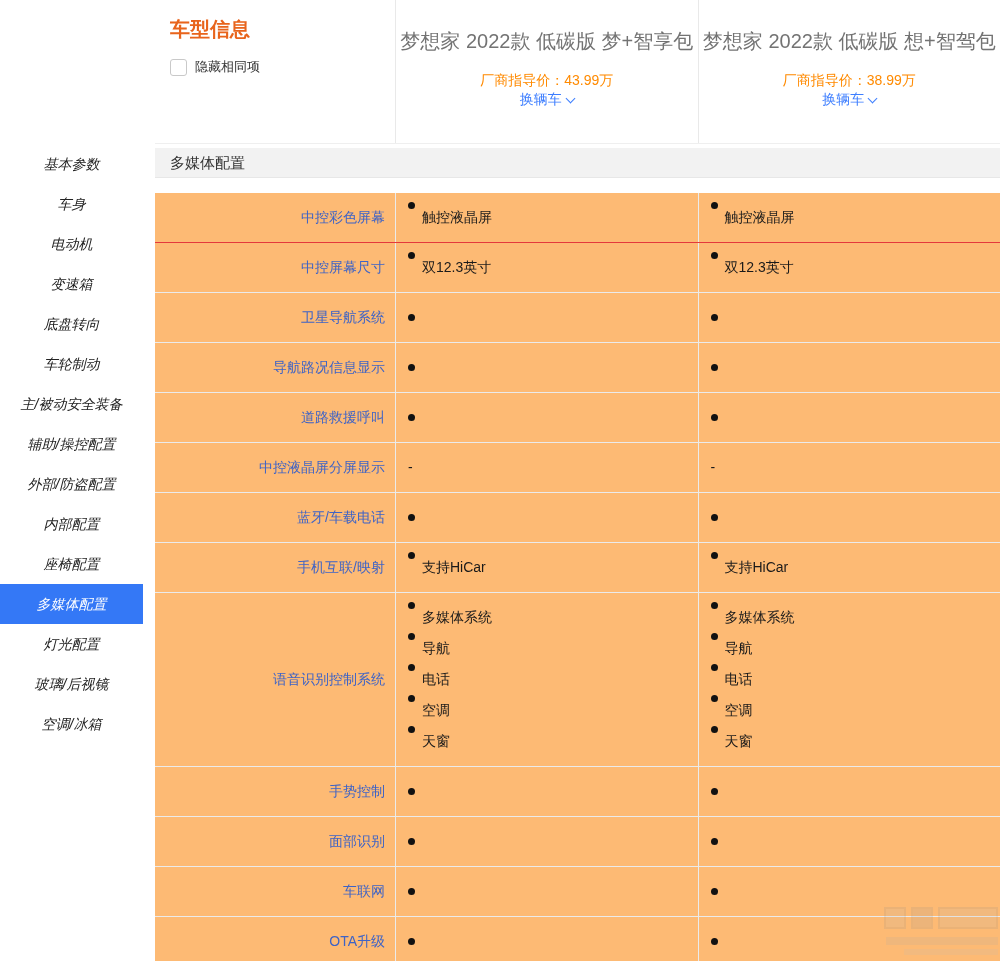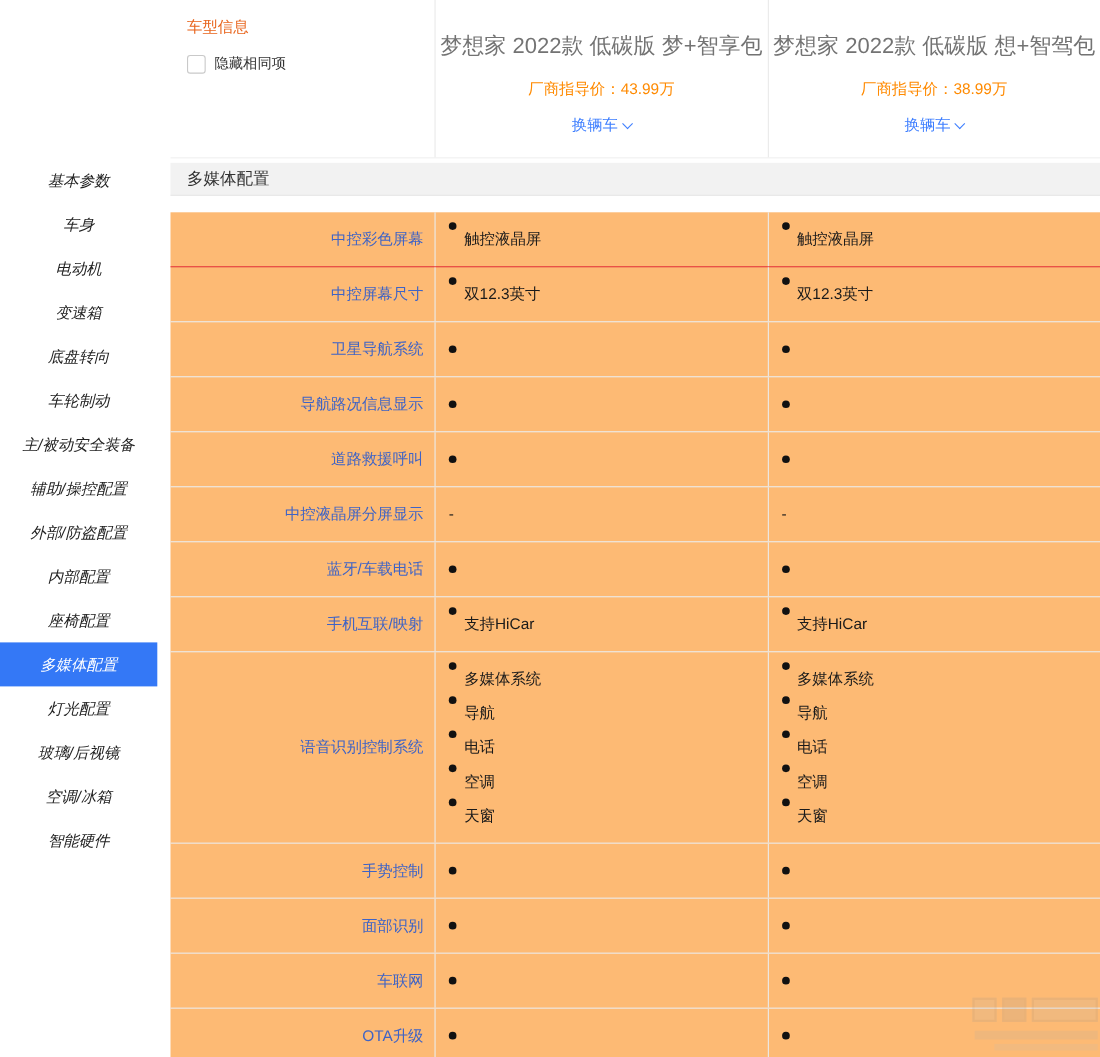--- a/index.html
+++ b/index.html
@@ -11,32 +11,32 @@
     color: #333;
     overflow: hidden;
   }
 
   
   .header {
     position: absolute; left: 155px; top: 0; width: 845px; height: 144px;
     display: flex; border-bottom: 1px solid #efefef; background: #fff;
   }
   .header-info { width: 240px; padding: 16px 0 0 15px; }
-  .page-title { font-size: 14px; font-weight: normal; color: #e8641c; margin-bottom: 15px; }
+  .page-title { font-size: 20px; font-weight: bold; color: #e8641c; margin-bottom: 15px; }
   .chk-row { display: flex; align-items: center; margin-bottom: 11px; font-size: 13px; color: #333; }
   .chk {
     width: 17px; height: 17px; border: 1px solid #c9c9c9; border-radius: 3px;
     margin-right: 8px; background: #fff; display: flex; align-items: center;
     justify-content: center; cursor: pointer; flex: 0 0 auto;
   }
   .chk.checked { background: #3478f6; border-color: #3478f6; }
   .chk.checked::after { content: "✓"; color: #fff; font-size: 12px; font-weight: bold; line-height: 1; }
   .car-col { flex: 1; border-left: 1px solid #e9e9e9; text-align: center; padding-top: 28px; }
   .car-name { font-size: 20px; color: #737373; margin-bottom: 17px; }
-  .car-price { font-size: 14px; color: #ff8a00; margin-bottom: 15px; }
+  .car-price { font-size: 14px; color: #ff8a00; }
   .change-link {
     font-size: 14px; color: #3d7eff; cursor: pointer;
     display: inline-flex; align-items: center; gap: 5px;
   }
   .chevron {
     width: 7px; height: 7px; border-right: 1.5px solid #3d7eff;
     border-bottom: 1.5px solid #3d7eff; transform: rotate(45deg); margin-top: -4px;
   }
 
   
@@ -124,21 +124,20 @@
     <div class="sidebar-item">车轮制动</div>
     <div class="sidebar-item">主/被动安全装备</div>
     <div class="sidebar-item">辅助/操控配置</div>
     <div class="sidebar-item">外部/防盗配置</div>
     <div class="sidebar-item">内部配置</div>
     <div class="sidebar-item">座椅配置</div>
     <div class="sidebar-item active">多媒体配置</div>
     <div class="sidebar-item">灯光配置</div>
     <div class="sidebar-item">玻璃/后视镜</div>
     <div class="sidebar-item">空调/冰箱</div>
-    <div class="sidebar-item">智能硬件</div>
   </div>
 
 <div class="spec-table">
     <div class="spec-row red-underline">
       <div class="spec-label">中控彩色屏幕</div>
       <div class="spec-cell">
         <div class="spec-line">
           <span class="dot"></span>
           <span>触控液晶屏</span>
         </div>

